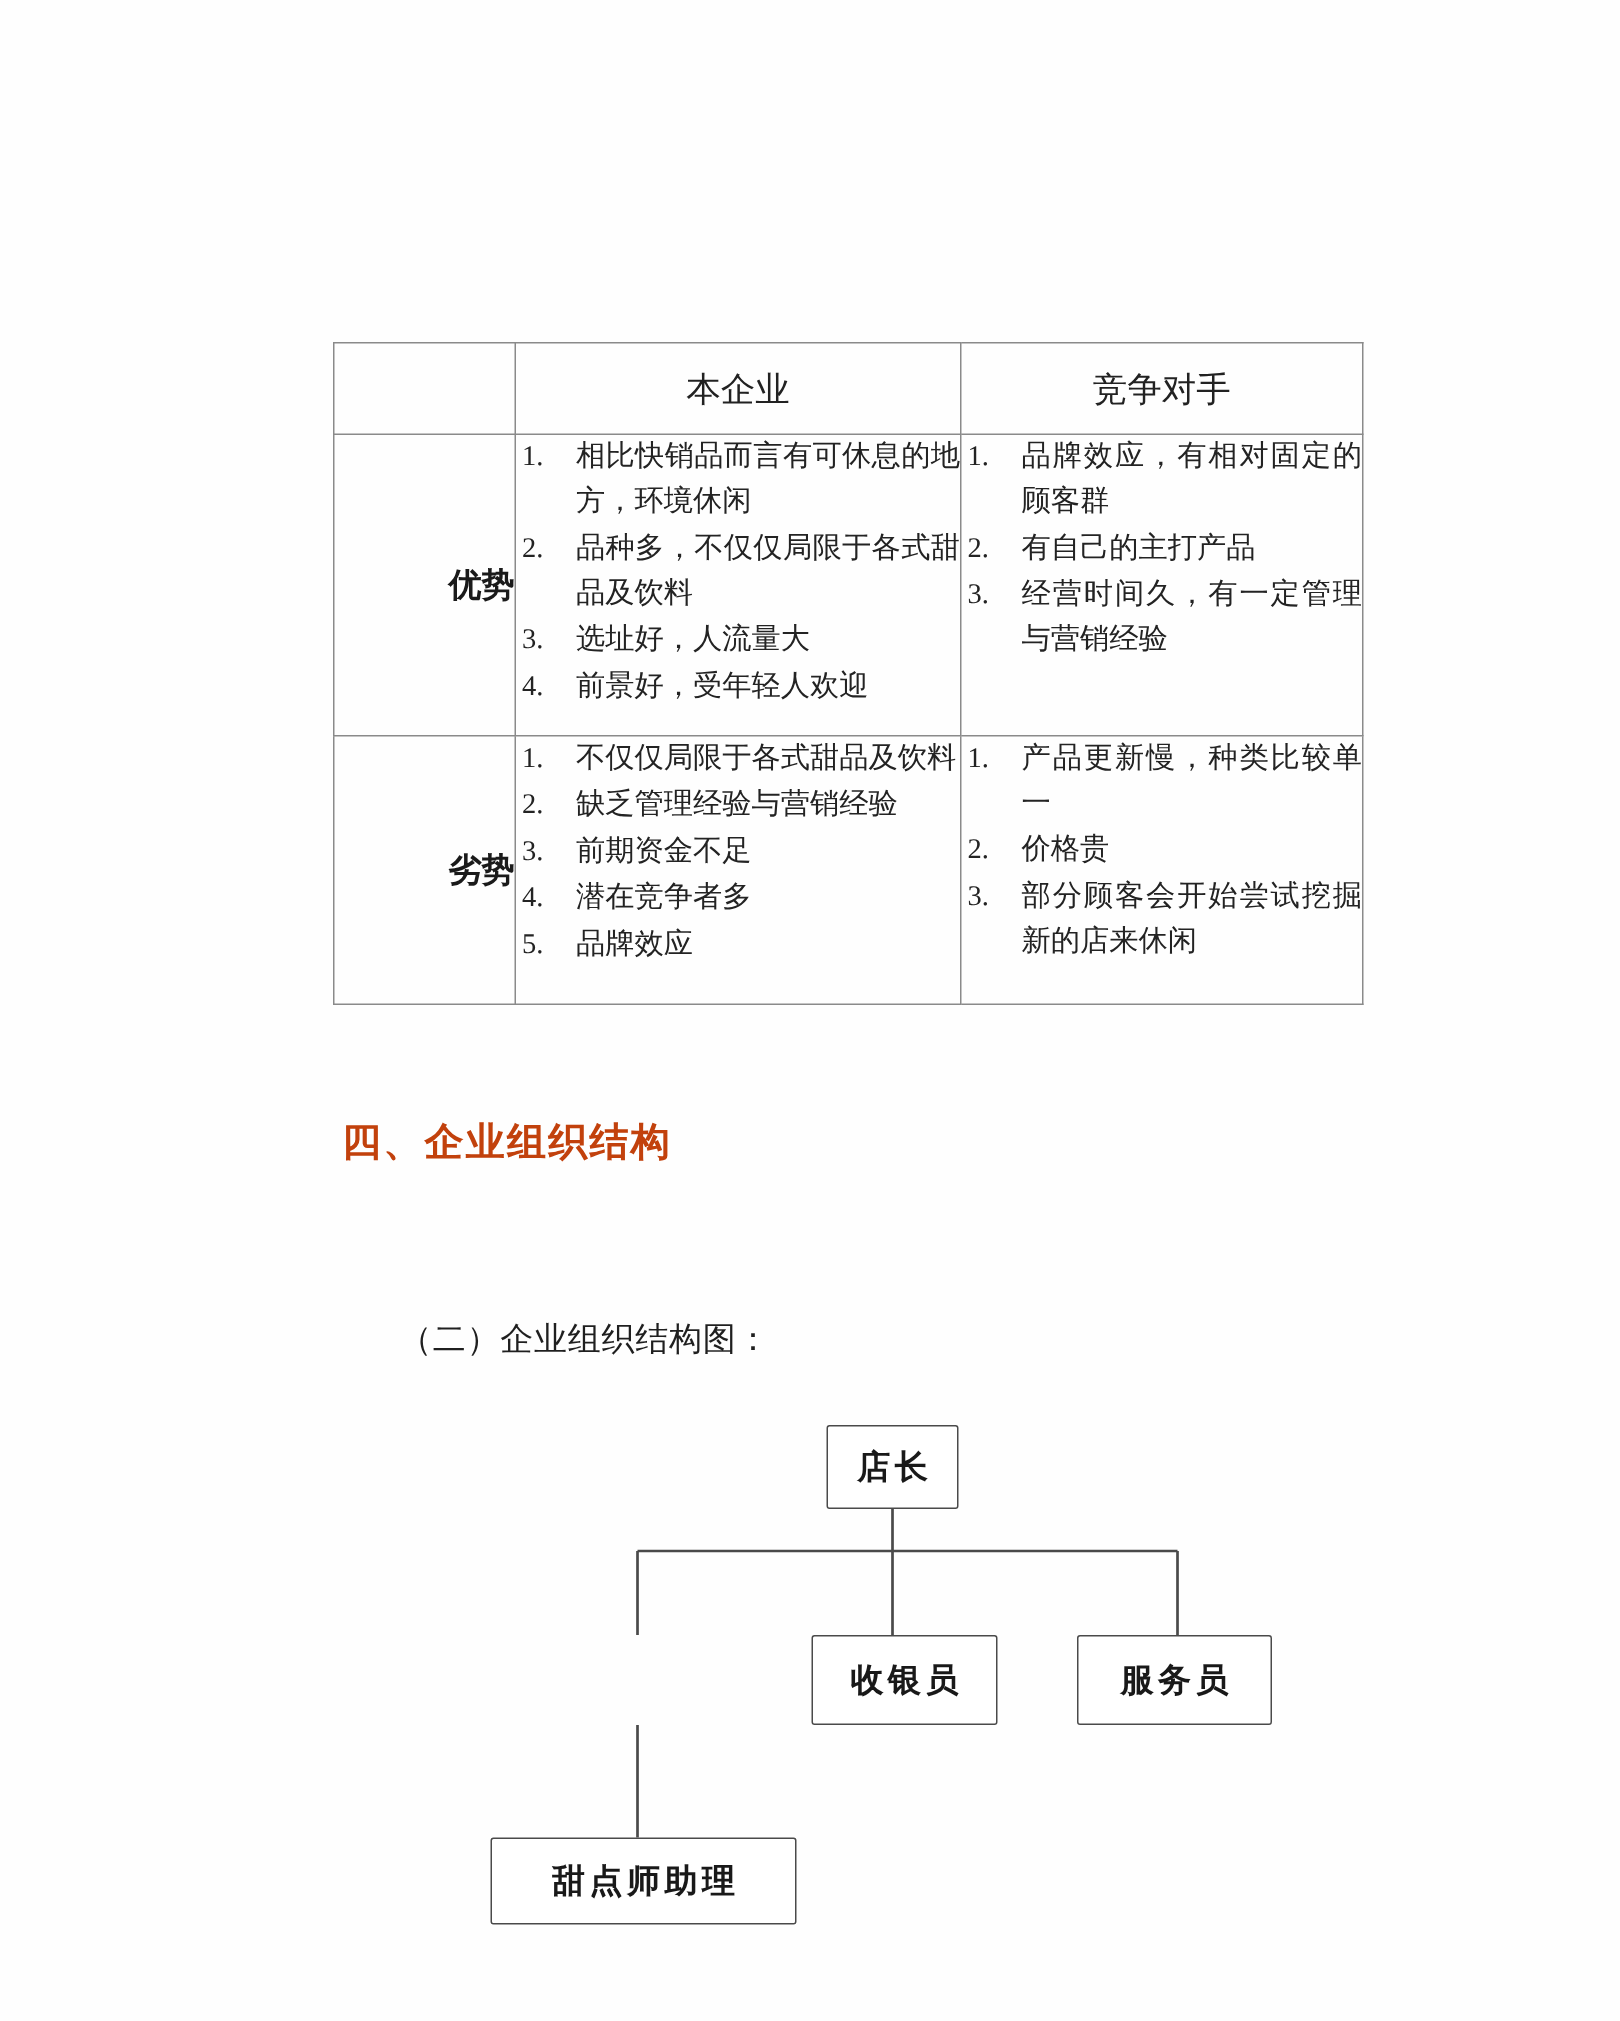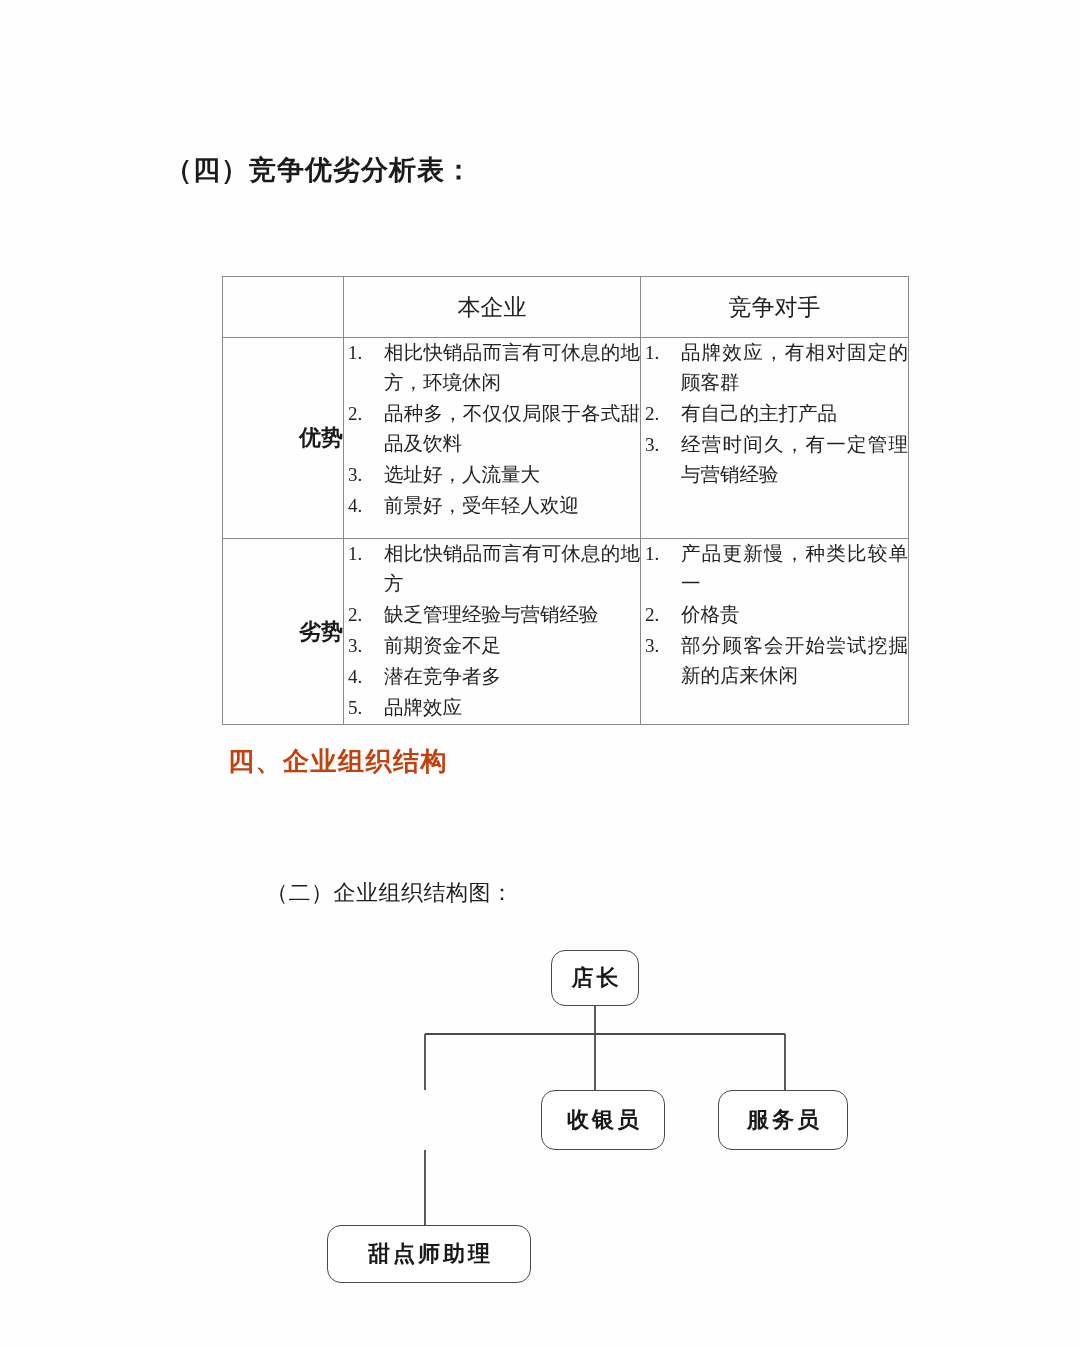--- a/index.html
+++ b/index.html
@@ -35,21 +35,20 @@
   }
 
   
   .swot-table {
     position: absolute;
     left: 222px;
     top: 228px;
     width: 686px;
     border-collapse: collapse;
     table-layout: fixed;
-    margin-top: 48px;
   }
   .swot-table td {
     border: 1px solid #8a8a8a;
     vertical-align: middle;
     padding: 0;
   }
   .col-label { width: 121px; }
   .col-self  { width: 297px; }
   .col-rival { width: 268px; }
 
@@ -137,21 +136,21 @@
   .org-svg {
     position: absolute;
     left: 0; top: 0;
     width: 1080px;
     height: 400px;
   }
   .node {
     position: absolute;
     box-sizing: border-box;
     border: 1.6px solid #4a4a4a;
-    border-radius: 14px;
+    border-radius: 2px;
     background: #ffffff;
     display: flex;
     align-items: center;
     justify-content: center;
     font-family: "Liberation Sans", "DejaVu Sans", sans-serif;
     font-weight: 700;
     font-size: 22px;
     letter-spacing: 3px;
     color: #191919;
     text-indent: 3px;
@@ -160,21 +159,20 @@
   .n-pastry    { left: 352px; top: 160px; width: 142px; height: 60px; }
   .n-cashier   { left: 541px; top: 160px; width: 124px; height: 60px; }
   .n-waiter    { left: 718px; top: 160px; width: 130px; height: 60px; }
   .n-assistant { left: 327px; top: 295px; width: 204px; height: 58px; }
 </style>
 </head>
 <body>
 
 <div class="page">
 
-  <div class="sec-title-a">（四）竞争优劣分析表：</div>
 
   <table class="swot-table">
     <colgroup>
       <col class="col-label">
         <col class="col-self">
         <col class="col-rival">
     </colgroup>
     <tbody>
       <tr class="hdr-row">
         <td class="hdr-cell"></td>
@@ -198,21 +196,21 @@
             <li>有自己的主打产品</li>
             <li>经营时间久，有一定管理与营销经验</li>
           </ol>
         </td>
       </tr>
 
       <tr class="row-dis">
         <td class="rowlabel">劣势</td>
         <td class="cell-list">
           <ol>
-            <li>相比快销品而言有可休息的地方</li>
+            <li>不仅仅局限于各式甜品及饮料</li>
             <li>缺乏管理经验与营销经验</li>
             <li>前期资金不足</li>
             <li>潜在竞争者多</li>
             <li>品牌效应</li>
           </ol>
         </td>
         <td class="cell-list">
           <ol>
             <li>产品更新慢，种类比较单一</li>
             <li>价格贵</li>

